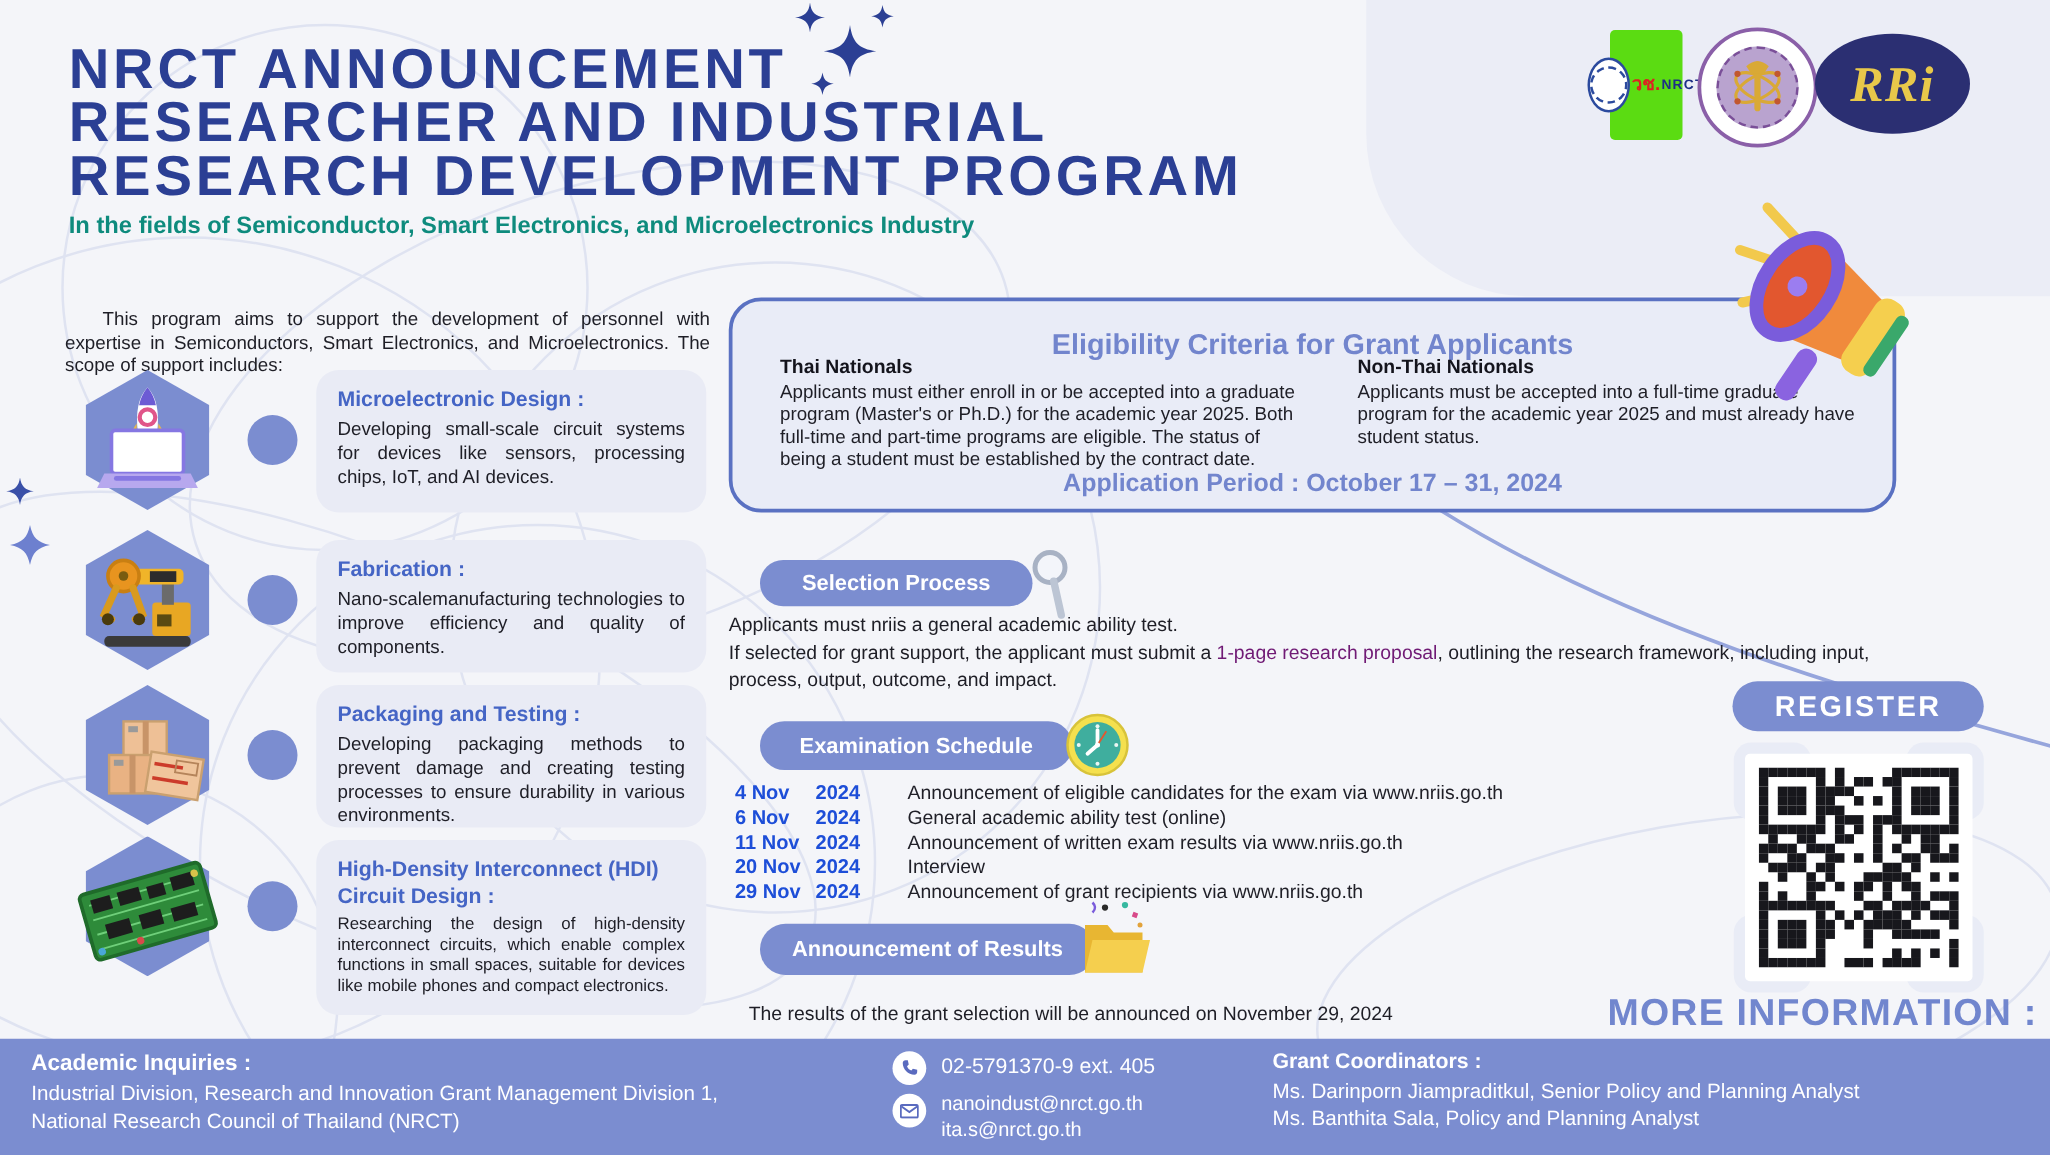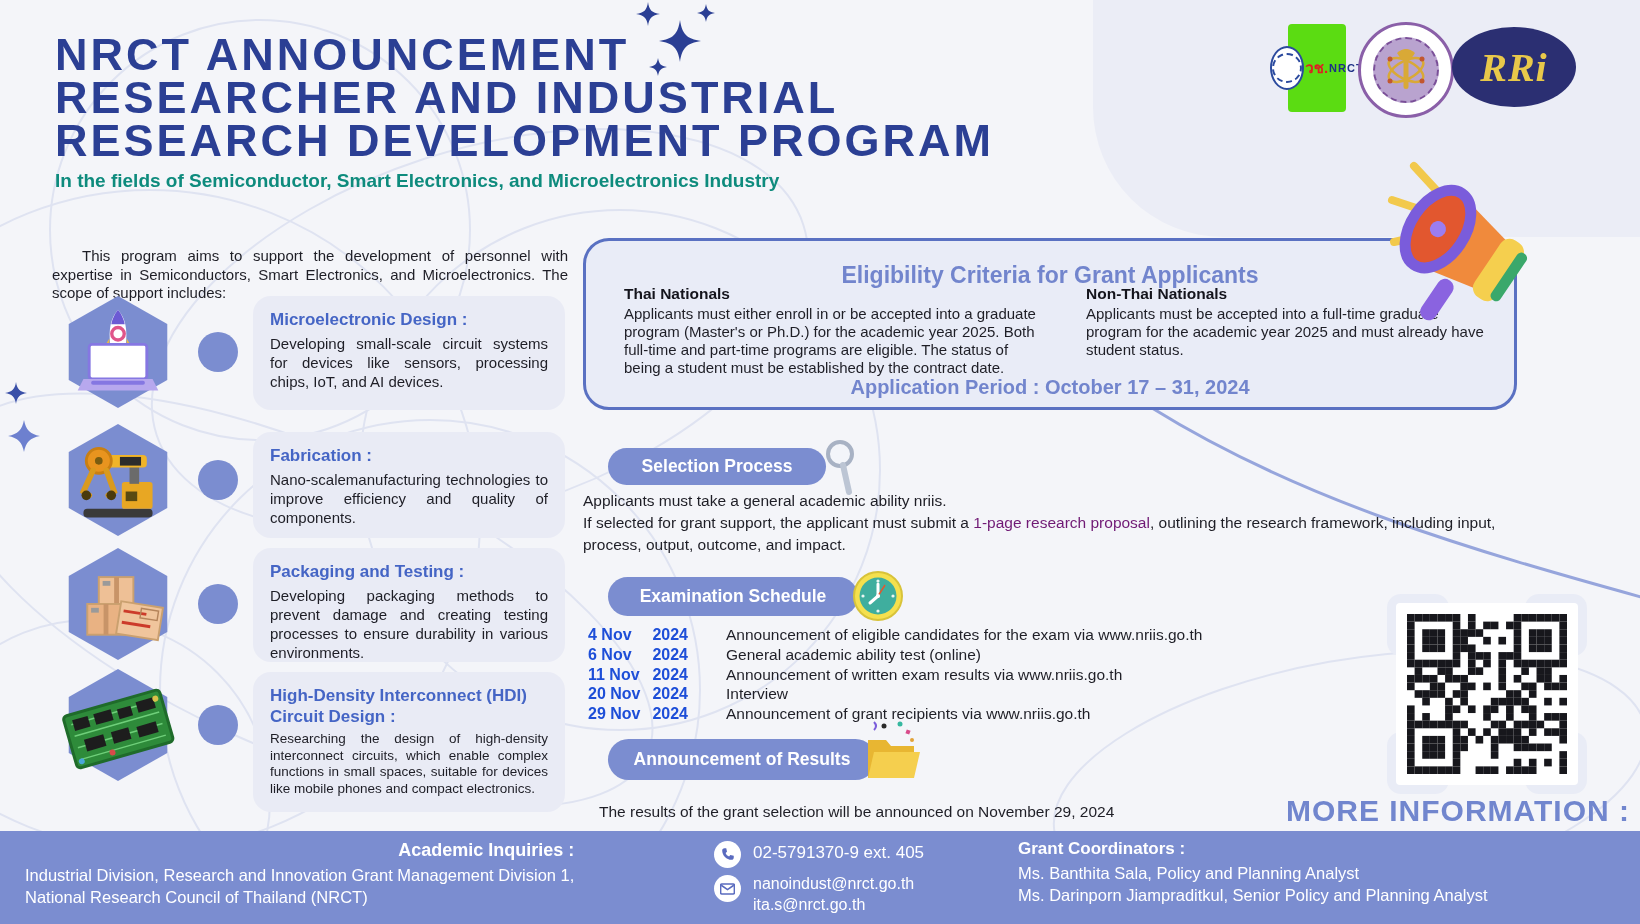--- a/index.html
+++ b/index.html
@@ -69,21 +69,21 @@
     display:flex;align-items:center;justify-content:center;cursor:pointer;}
   .qr-frame{position:absolute;left:1387px;top:594px;width:200px;height:200px;}
   .qr-corner{position:absolute;width:62px;height:62px;background:#e9ecf6;border-radius:14px;}
   .qr-white{position:absolute;left:9px;top:9px;width:182px;height:182px;background:#fff;border-radius:4px;
     display:flex;align-items:center;justify-content:center;}
   .more-info{position:absolute;right:10px;top:794px;font-weight:bold;font-size:30px;color:#7186ce;
     letter-spacing:1px;white-space:nowrap;}
   
   .footer{position:absolute;left:0;top:831px;width:1640px;height:93px;background:#7b8dd0;color:#fff;}
   .footer .block-academic{position:absolute;left:25px;top:9px;}
-  .footer .block-academic .head{font-weight:bold;font-size:18px;margin-bottom:3px;text-align:right;}
+  .footer .block-academic .head{font-weight:bold;font-size:18px;margin-bottom:3px;}
   .footer .line{font-size:16.5px;line-height:22px;}
   .circle-ic{position:absolute;width:27px;height:27px;border-radius:50%;background:#fff;
     display:flex;align-items:center;justify-content:center;}
   .footer .phone-text{position:absolute;left:753px;top:12px;font-size:17px;}
   .footer .email-text{position:absolute;left:753px;top:42px;font-size:16px;line-height:21px;}
   .footer .block-coord{position:absolute;left:1018px;top:8px;}
   .footer .block-coord .head{font-weight:bold;font-size:17px;margin-bottom:3px;}
 </style>
 </head>
 <body>
@@ -277,21 +277,21 @@
   </svg>
 
   <div class="pill" style="left:608px;top:448px;width:218px;height:37px;">
     <span>Selection Process</span>
   </div>
   <svg class="abs" style="left:818px;top:438px;" width="46" height="60" viewBox="0 0 46 60">
     <circle cx="22" cy="16" r="12" fill="#f3f5fa" stroke="#a8b2c4" stroke-width="4"></circle>
     <line x1="25" y1="27" x2="31" y2="54" stroke="#bcc5d4" stroke-width="6" stroke-linecap="round"></line>
   </svg>
   <div class="sel-text">
-    <p>Applicants must take a general academic ability nriis.</p>
+    <p>Applicants must nriis a general academic ability test.</p>
     <p><span>If selected for grant support, the applicant must submit a </span><a class="link">1-page research proposal</a><span>, outlining the research framework, including input, process, output, outcome, and impact.</span></p>
   </div>
 
   <div class="pill" style="left:608px;top:577px;width:250px;height:39px;">
     <span>Examination Schedule</span>
   </div>
   <svg class="abs" style="left:852px;top:570px;" width="52" height="52" viewBox="0 0 52 52">
     <circle cx="26" cy="26" r="24" fill="#f5e04e" stroke="#d8c33a" stroke-width="2"></circle>
     <circle cx="26" cy="26" r="18.5" fill="#3fae9e"></circle>
     <g fill="#eaf6f3">
@@ -355,20 +355,21 @@
       <circle cx="50" cy="22" r="2" fill="#e2a23a"></circle>
     </g>
     <path d="M6 22 L24 22 L29 28 L52 28 L52 60 L6 60 Z" fill="#e8b632"></path>
     <path d="M6 60 L12 34 L58 34 L52 60 Z" fill="#f5cf4e"></path>
   </svg>
   <div class="results-text">
     <p>The results of the grant selection will be announced on November 29, 2024</p>
     <p>via https://www.nriis.go.th</p>
   </div>
 
+  <button class="register">REGISTER</button>
   <div class="qr-frame">
     <div class="qr-corner" style="left:0;top:0;"></div>
     <div class="qr-corner" style="right:0;top:0;"></div>
     <div class="qr-corner" style="left:0;bottom:0;"></div>
     <div class="qr-corner" style="right:0;bottom:0;"></div>
     <div class="qr-white">
       <svg id="qr-svg" width="160" height="160" viewBox="0 0 168 168" fill="#17171c">
           <rect x="0" y="0" width="8" height="8"></rect>
           <rect x="8" y="0" width="8" height="8"></rect>
           <rect x="16" y="0" width="8" height="8"></rect>
@@ -628,18 +629,18 @@
           <rect x="1" y="1" width="22" height="16" rx="2" fill="none" stroke="#5a6bbf" stroke-width="2.5"></rect>
           <path d="M2 3 L12 10 L22 3" fill="none" stroke="#5a6bbf" stroke-width="2.5"></path>
         </svg>
     </div>
     <div class="email-text">
       <div>nanoindust@nrct.go.th</div>
       <div>ita.s@nrct.go.th</div>
     </div>
     <div class="block-coord">
       <div class="head">Grant Coordinators :</div>
+      <div class="line">Ms. Darinporn Jiampraditkul, Senior Policy and Planning Analyst</div>
       <div class="line">Ms. Banthita Sala, Policy and Planning Analyst</div>
-      <div class="line">Ms. Darinporn Jiampraditkul, Senior Policy and Planning Analyst</div>
     </div>
   </div>
 
 </div>
 
 </body></html>

